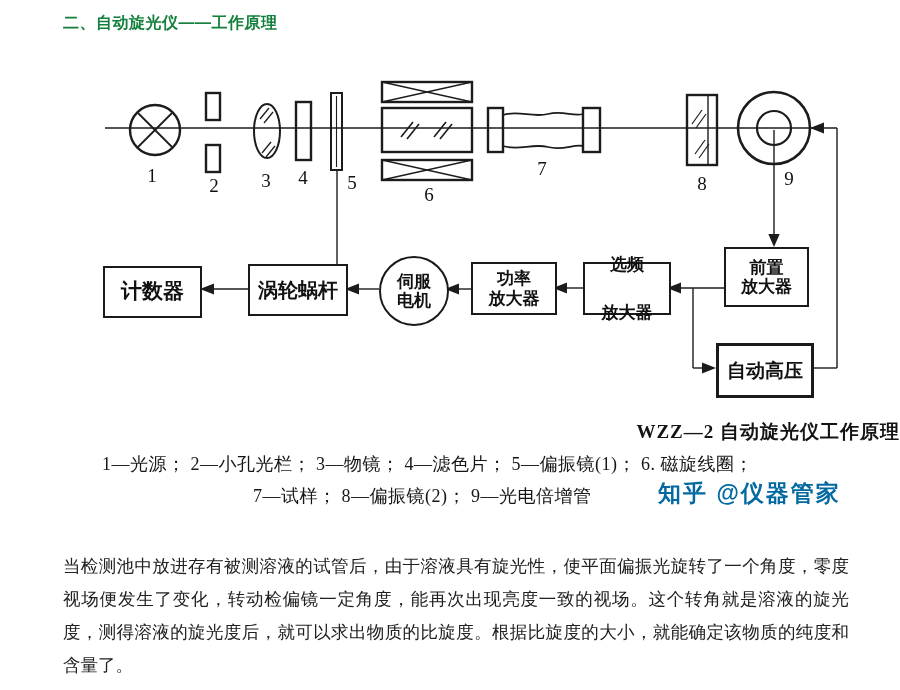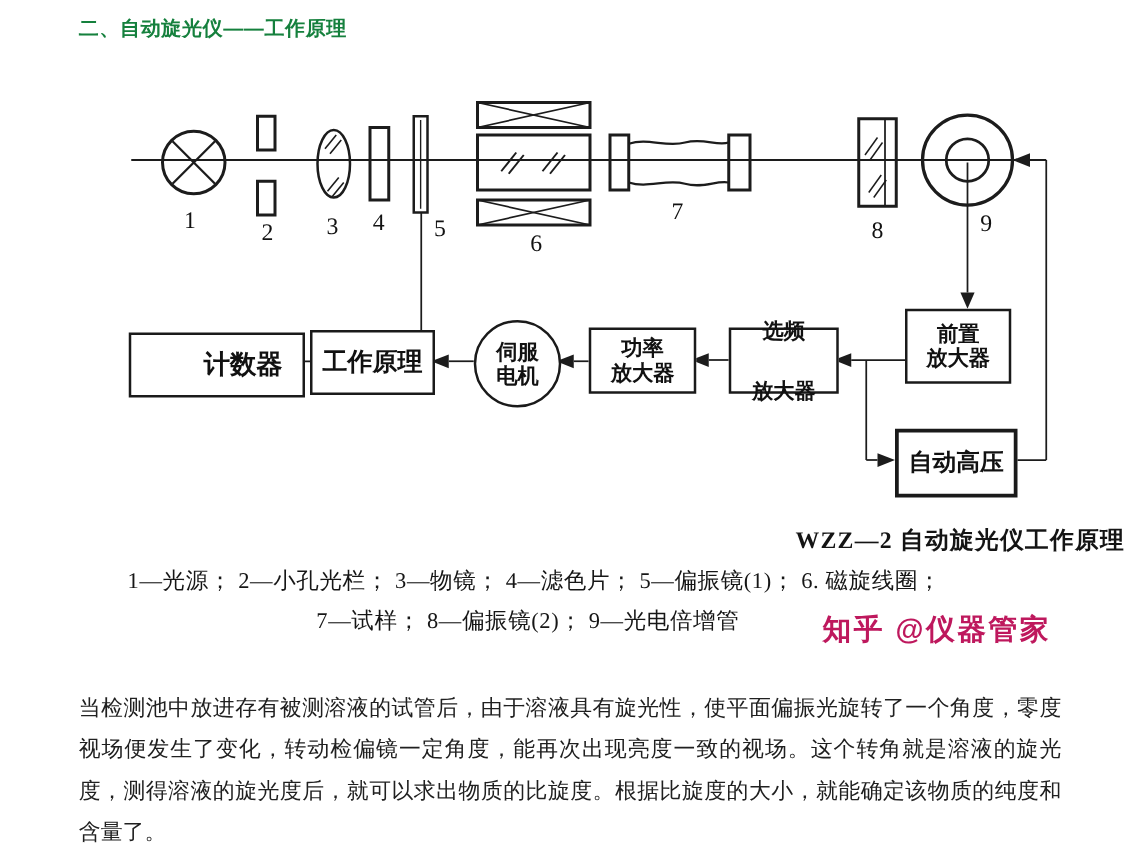--- a/index.html
+++ b/index.html
@@ -4,35 +4,35 @@
 <style>
   html,body{margin:0;padding:0;background:#fff;}
   .page{position:relative;width:900px;height:690px;background:#ffffff;overflow:hidden;
         font-family:"Liberation Sans",sans-serif;color:#1f1f1f;}
   .doc-title{position:absolute;left:63px;top:13px;font-size:16px;font-weight:bold;color:#15803d;
              letter-spacing:0.5px;}
   .diagram-svg{position:absolute;left:0;top:0;}
   .dbox{position:absolute;border:2px solid #1a1a1a;background:#fff;display:flex;flex-direction:column;
         align-items:center;justify-content:center;text-align:center;color:#111;
         font-family:"Liberation Serif","DejaVu Serif",serif;font-weight:600;line-height:1.12;}
-  .box-counter{left:103px;top:266px;width:95px;height:48px;font-size:21px;padding-left:42px;}
+  .box-counter{left:103px;top:266px;width:95px;height:48px;font-size:21px;}
   .box-worm{left:248px;top:264px;width:96px;height:48px;font-size:20px;}
   .box-servo{left:379px;top:256px;width:66px;height:66px;border-radius:50%;font-size:17px;border-width:2.5px;}
   .box-power{left:471px;top:262px;width:82px;height:49px;font-size:17px;}
   .box-freq{left:583px;top:262px;width:84px;height:49px;font-size:17px;gap:28px;}
   .box-preamp{left:724px;top:247px;width:81px;height:56px;font-size:17px;}
   .box-hv{left:716px;top:343px;width:92px;height:49px;font-size:19px;border-width:3px;}
   .caption{position:absolute;left:54px;top:419px;width:846px;text-align:right;font-size:19px;
            font-weight:bold;color:#141414;letter-spacing:1px;
            font-family:"Liberation Serif","DejaVu Serif",serif;}
   .legend{position:absolute;font-size:18px;font-weight:normal;color:#161616;white-space:nowrap;
           font-family:"Liberation Serif","DejaVu Serif",serif;letter-spacing:0.5px;}
   .legend1{left:102px;top:452px;}
   .legend2{left:253px;top:484px;}
-  .watermark{position:absolute;left:658px;top:488px;font-size:23px;font-weight:bold;color:#be185d;
+  .watermark{position:absolute;left:658px;top:478px;font-size:23px;font-weight:bold;color:#0369a1;
              letter-spacing:2px;white-space:nowrap;}
   .body-par{position:absolute;left:63px;top:550px;width:786px;font-size:17.5px;line-height:33px;
             color:#202020;text-align:justify;margin:0;}
   svg .ln{stroke:#1c1c1c;fill:none;}
   svg .ar{fill:#1c1c1c;stroke:none;}
   svg text{font-family:"Liberation Serif","DejaVu Serif",serif;font-size:19px;fill:#121212;}
 </style>
 </head>
 <body>
 
@@ -145,21 +145,21 @@
     <text x="429" y="201" text-anchor="middle">6</text>
     <text x="542" y="175" text-anchor="middle">7</text>
     <text x="702" y="190" text-anchor="middle">8</text>
     <text x="789" y="185" text-anchor="middle">9</text>
   </svg>
 
   <div class="dbox box-counter">
     <div>计数器</div>
   </div>
   <div class="dbox box-worm">
-    <div>工作原理</div>
+    <div>涡轮蜗杆</div>
   </div>
   <div class="dbox box-servo">
     <div>伺服</div>
     <div>电机</div>
   </div>
   <div class="dbox box-power">
     <div>功率</div>
     <div>放大器</div>
   </div>
   <div class="dbox box-freq">

